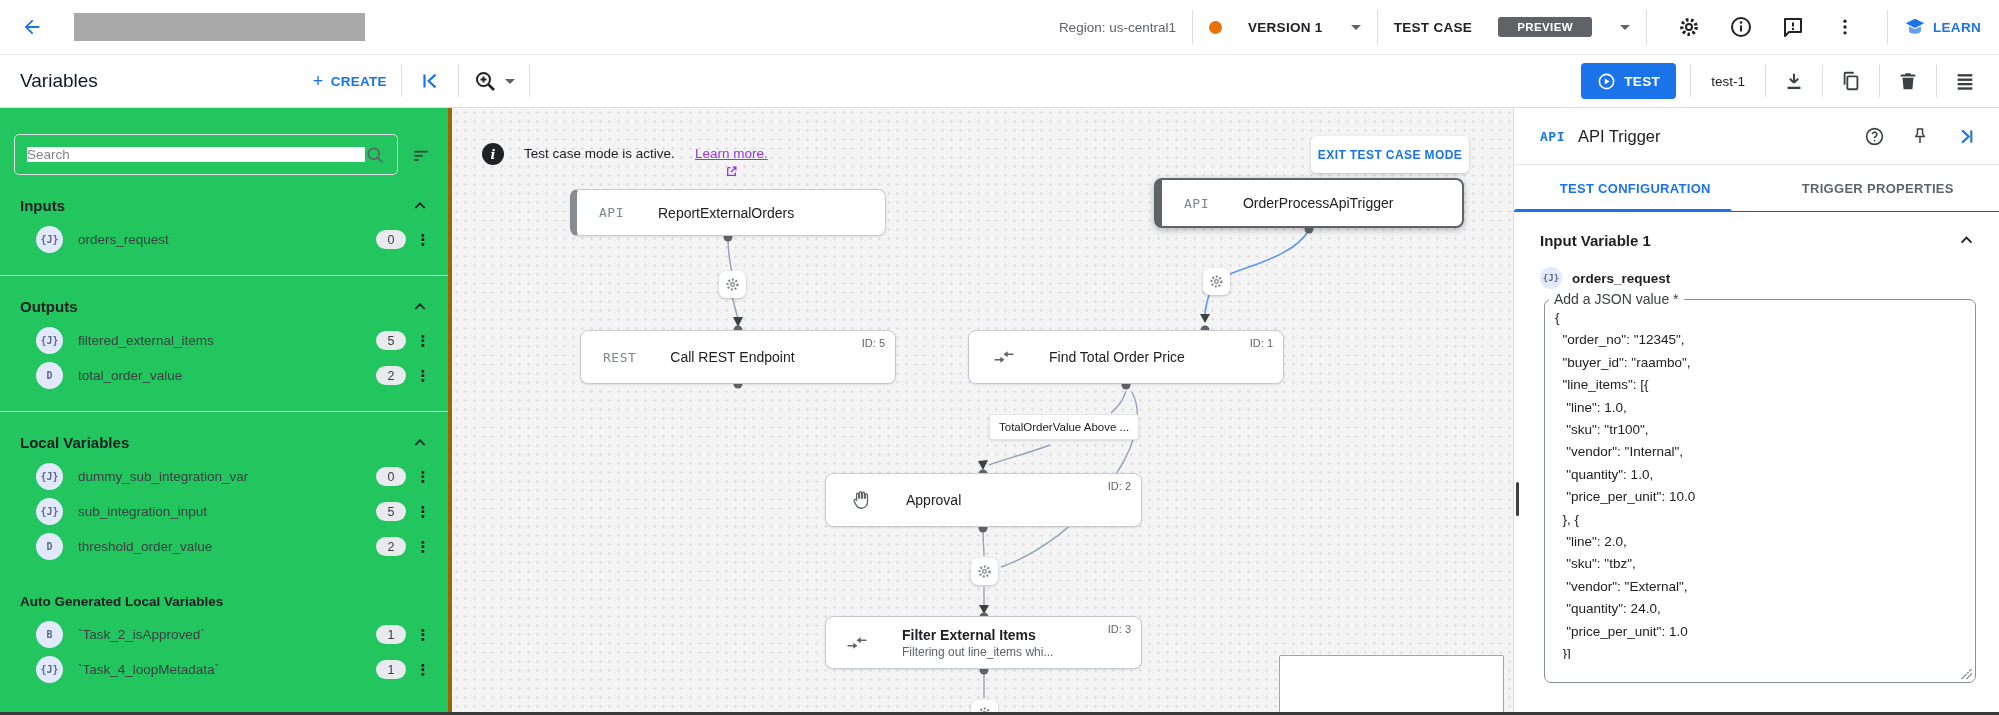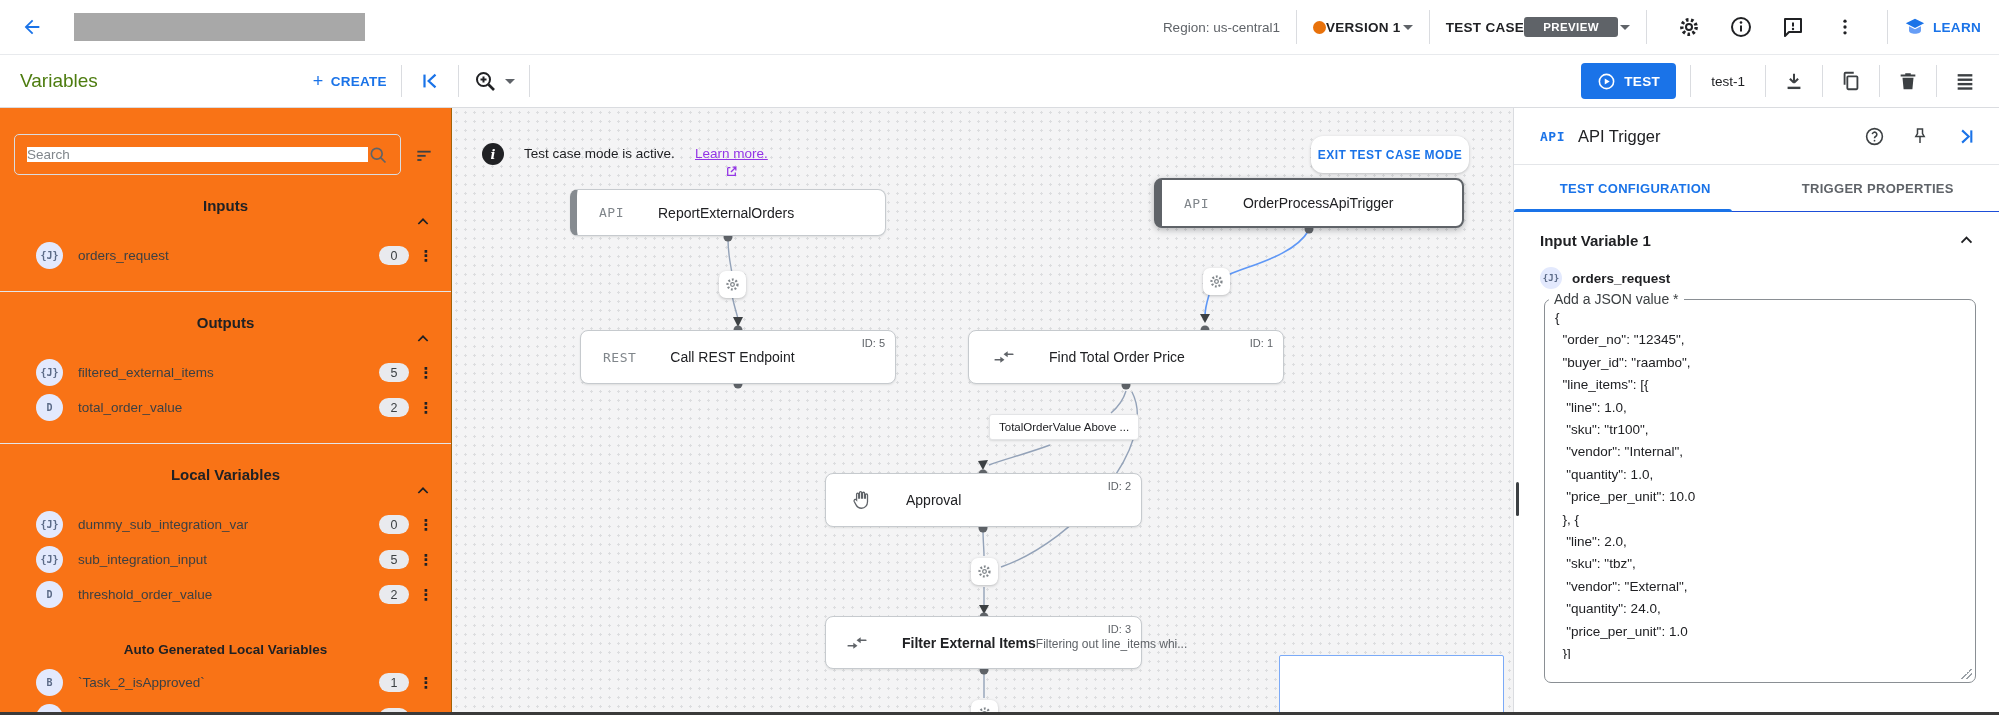--- a/index.html
+++ b/index.html
@@ -8,57 +8,57 @@
   .app { position:relative; width:1999px; height:715px; overflow:hidden; }
 
   
   .topbar { position:absolute; left:0; top:0; width:100%; height:55px; background:#fff;
     border-bottom:1px solid #e8eaed; display:flex; align-items:center; padding:0 18px; z-index:30; }
   .back-btn { width:28px; height:28px; display:flex; align-items:center; justify-content:center; cursor:pointer; }
   .redacted { width:291px; height:28px; background:#a8a8a8; margin-left:28px; }
   .topbar-right { margin-left:auto; display:flex; align-items:center; height:100%; }
   .tb-sep { width:1px; height:34px; background:#dadce0; margin:0 16px; }
   .region { font-size:13.5px; color:#5f6368; }
-  .version-group,.testcase-group { display:flex; align-items:center; gap:0; cursor:pointer; }
+  .version-group,.testcase-group { display:flex; align-items:center; gap:26px; cursor:pointer; }
   .vdot { width:13px; height:13px; border-radius:50%; background:#e8710a; }
   .bold13 { font-size:13.5px; font-weight:bold; color:#202124; letter-spacing:.3px; }
   .caret { width:0; height:0; border-left:5px solid transparent; border-right:5px solid transparent;
     border-top:5px solid #5f6368; margin-left:2px; }
   .preview-badge { background:#5f6368; color:#fff; font-size:11.5px; font-weight:bold;
     letter-spacing:.4px; padding:4px 19px; border-radius:3px; }
   .tb-icon { width:26px; height:26px; margin:0 13px; display:flex; align-items:center; justify-content:center; cursor:pointer; }
   .learn { display:flex; align-items:center; gap:7px; color:#1a73e8; font-size:13.5px; font-weight:bold;
     letter-spacing:.3px; cursor:pointer; }
 
   
   .toolbar { position:absolute; left:0; top:55px; width:100%; height:53px; background:#fff;
     border-bottom:1px solid #dadce0; display:flex; align-items:center; padding:0 20px; z-index:29; }
-  .page-title { font-size:19px; color:#4d7c0f; }
+  .page-title { font-size:19px; color:#0f172a; }
   .create-btn { display:flex; align-items:center; gap:7px; color:#1a73e8; font-size:13.5px; font-weight:bold;
     letter-spacing:.3px; margin-left:215px; cursor:pointer; }
   .plus { font-size:18px; font-weight:normal; line-height:1; }
   .t2-sep { width:1px; height:32px; background:#dadce0; margin:0 14px; }
   .t2-icon { width:28px; height:28px; display:flex; align-items:center; justify-content:center; cursor:pointer; }
   .zoom-group { display:flex; align-items:center; gap:6px; cursor:pointer; }
   .toolbar-right { margin-left:auto; display:flex; align-items:center; }
   .test-btn { background:#1a73e8; color:#fff; border:none; border-radius:4px; height:36px; padding:0 16px;
     font-size:13.5px; font-weight:bold; letter-spacing:.4px; display:flex; align-items:center; gap:8px; cursor:pointer; }
   .testcase-name { font-size:13.5px; color:#202124; font-weight:500; padding:0 6px; }
 
   
-  .sidebar { position:absolute; left:0; top:108px; width:452px; height:607px; background:#f97316;
-    border-right:1px solid #a16207; overflow:hidden; z-index:10; }
+  .sidebar { position:absolute; left:0; top:108px; width:452px; height:607px; background:#22c55e;
+    border-right:4px solid #a16207; overflow:hidden; z-index:10; }
   .search-row { display:flex; align-items:center; padding:26px 12px 0 14px; gap:8px; }
   .search-box { flex:1; height:41px; border:1px solid #dadce0; border-radius:5px; display:flex;
     align-items:center; padding:0 12px; }
   .search-box input { border:none; outline:none; flex:1; font-size:13.5px; color:#202124;
     font-family:inherit; }
   .search-box input::placeholder { color:#80868b; }
   .sort-btn { width:30px; height:30px; display:flex; align-items:center; justify-content:center; cursor:pointer; }
-  .sec-header { display:flex; align-items:center; padding:0 20px 0 20px; margin-top:22px; cursor:pointer;flex-direction:column; }
+  .sec-header { display:flex; align-items:center; padding:0 20px 0 20px; margin-top:22px; cursor:pointer; }
   .sec-title { font-size:15px; font-weight:bold; color:#202124; }
   .sec-title.small { font-size:13.5px; }
   .sec-chevron { margin-left:auto; }
   .var-row { display:flex; align-items:center; height:35px; padding:0 14px 0 36px; }
   .var-ico { width:27px; height:27px; border-radius:50%; background:#e3e9fd; color:#5b6a87;
     display:flex; align-items:center; justify-content:center; font-size:10px; font-weight:bold;
     font-family:"DejaVu Sans Mono",monospace; flex:0 0 auto; }
   .var-name { font-size:13.5px; color:#3c4043; margin-left:15px; white-space:nowrap; overflow:hidden;
     text-overflow:ellipsis; }
   .var-badge { margin-left:auto; background:#e9eaee; color:#3c4043; font-size:12.5px; min-width:30px;
@@ -72,35 +72,35 @@
     background-color:#f4f4f5;
     background-image:radial-gradient(#dcdddf 1.3px, transparent 1.3px);
     background-size:9px 9px; }
   .banner-info { position:absolute; left:30px; top:35px; width:22px; height:22px; border-radius:50%;
     background:#202124; color:#fff; font-size:13px; font-weight:bold; display:flex; align-items:center;
     justify-content:center; font-family:"DejaVu Serif",serif; font-style:italic; }
   .banner-text { position:absolute; left:72px; top:38px; font-size:13.5px; color:#202124; }
   .banner-link { position:absolute; left:243px; top:38px; font-size:13.5px; color:#9334e6;
     text-decoration:underline; cursor:pointer; display:flex; align-items:center; gap:4px;flex-direction:column; }
   .exit-btn { position:absolute; left:859px; top:28px; width:158px; height:37px; background:#fff;
-    border:none; border-radius:12px; box-shadow:0 1px 3px rgba(60,64,67,.3); color:#1a73e8;
+    border:none; border-radius:5px; box-shadow:0 1px 3px rgba(60,64,67,.3); color:#1a73e8;
     font-size:12px; font-weight:bold; letter-spacing:.4px; cursor:pointer; font-family:inherit; }
   svg.edges { position:absolute; left:0; top:0; pointer-events:none; }
 
   .node { position:absolute; background:#fff; border:1px solid #c6cace; border-radius:8px;
     display:flex; align-items:center; box-shadow:0 1px 2px rgba(60,64,67,.12); cursor:pointer; }
   .node .type-chip { font-family:"DejaVu Sans Mono",monospace; font-size:13px; color:#80868b;
     margin:0 0 0 22px; letter-spacing:.5px; }
   .node .node-title { font-size:14px; font-weight:500; color:#202124; margin-left:34px; white-space:nowrap; }
   .node .node-id { position:absolute; right:10px; top:6px; font-size:11px; color:#5f6368; }
   .node.trigger { border-left:7px solid #868b90; }
   .node.selected { border:2px solid #5f6368; border-left:8px solid #5f6368;
     box-shadow:0 2px 6px rgba(60,64,67,.35); }
   .node .n-icon { margin-left:24px; width:22px; height:22px; flex:0 0 auto; }
-  .node .two-line { margin-left:34px; display:flex; flex-direction:row; justify-content:center; }
+  .node .two-line { margin-left:34px; display:flex; flex-direction:column; justify-content:center; }
   .node .two-line .node-title { margin-left:0; }
   .node .node-sub { font-size:12px; color:#5f6368; margin-top:2px; white-space:nowrap; }
 
   .gear-chip { position:absolute; width:27px; height:27px; background:#fff; border-radius:7px;
     box-shadow:0 1px 3px rgba(60,64,67,.3); display:flex; align-items:center; justify-content:center;
     cursor:pointer; }
   .edge-label { position:absolute; left:537px; top:306px; background:#fff; border:1px solid #e3e4e6;
     border-radius:3px; box-shadow:0 1px 2px rgba(60,64,67,.15); font-size:11.5px; font-weight:500;
     color:#202124; padding:6px 9px; white-space:nowrap; cursor:pointer; }
   .blue-note { position:absolute; left:827px; top:547px; width:225px; height:75px; background:#fff;

